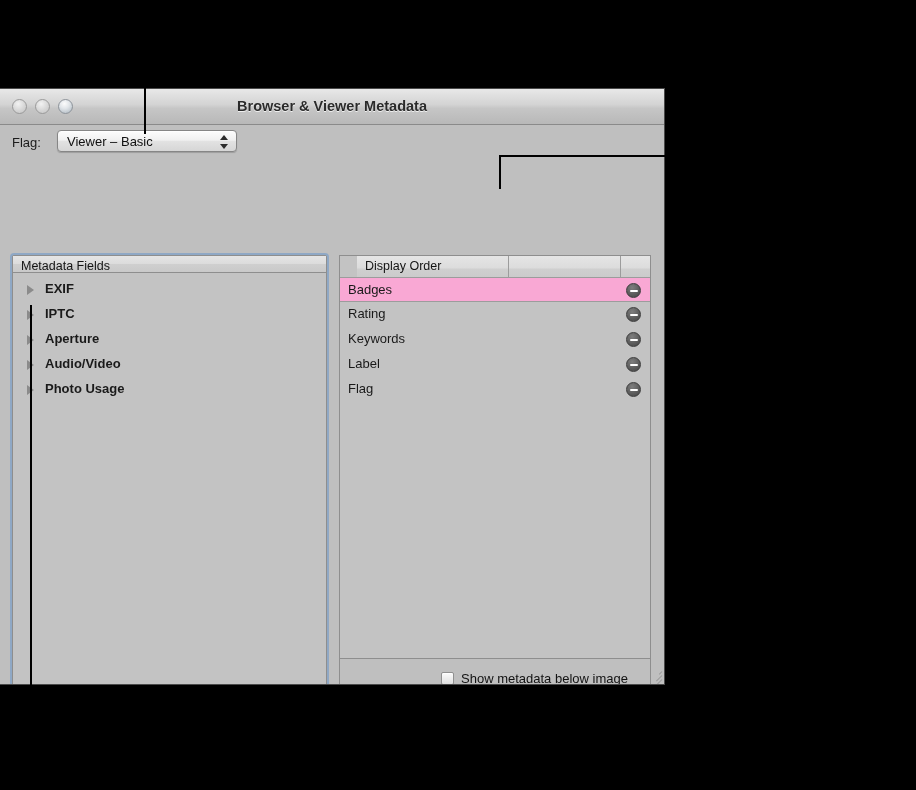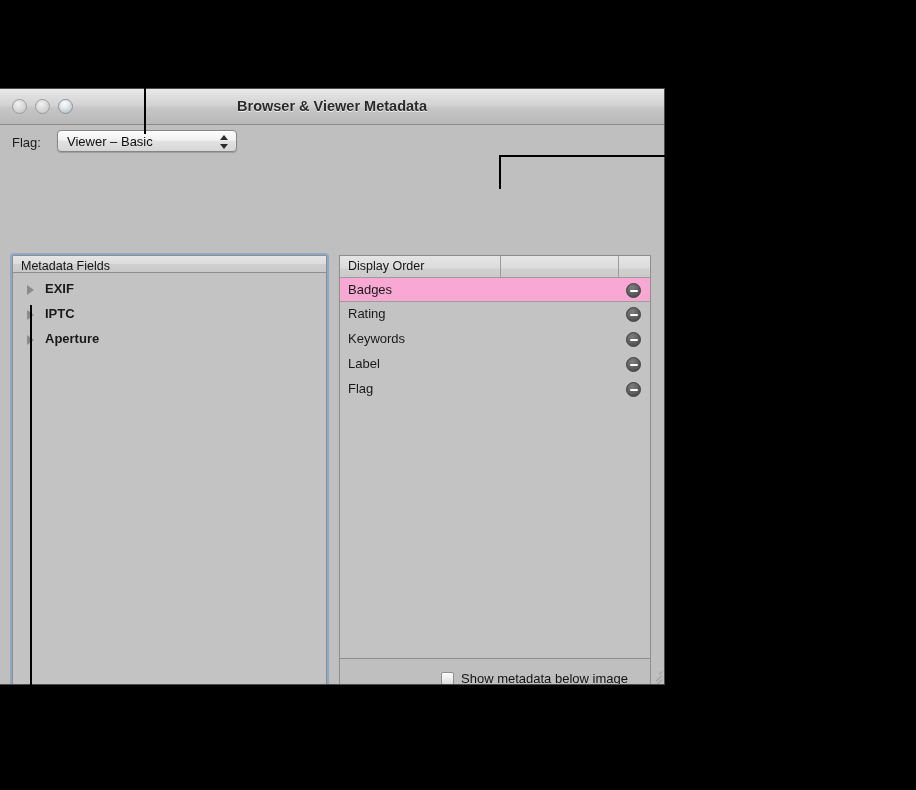--- a/index.html
+++ b/index.html
@@ -210,20 +210,21 @@
     border: 1px solid #8e8e8e;
     box-sizing: border-box;
   }
   #order-header {
     height: 26px;
     background: linear-gradient(to bottom, #e5e5e5 0%, #dcdcdc 48%, #cfcfcf 52%, #c9c9c9 100%);
     border-bottom: 1px solid #8e8e8e;
     box-sizing: border-box;
     position: relative;
     display: flex;
+    margin-left: 17px;
   }
   #order-header .hcell {
     position: relative;
     height: 100%;
     border-right: 1px solid #9c9c9c;
     box-sizing: border-box;
   }
   #order-header .hcell.c1 { width: 161px; }
   #order-header .hcell.c2 { width: 118px; }
   #order-header .hcell.c3 { width: 31px; border-right: none; }
@@ -411,20 +412,28 @@
           <span class="tlabel">EXIF</span>
         </div>
         <div class="tree-row">
           <span class="tri"></span>
           <span class="tlabel">IPTC</span>
         </div>
         <div class="tree-row">
           <span class="tri"></span>
           <span class="tlabel">Aperture</span>
         </div>
+        <div class="tree-row">
+          <span class="tri"></span>
+          <span class="tlabel">Audio/Video</span>
+        </div>
+        <div class="tree-row">
+          <span class="tri"></span>
+          <span class="tlabel">Photo Usage</span>
+        </div>
       </div>
     </div>
 
     <div id="right-panel">
 
       <div id="order-list">
         <div id="order-header">
           <div class="hcell c1">
             <div class="ch-text">Display Order</div>
           </div>

